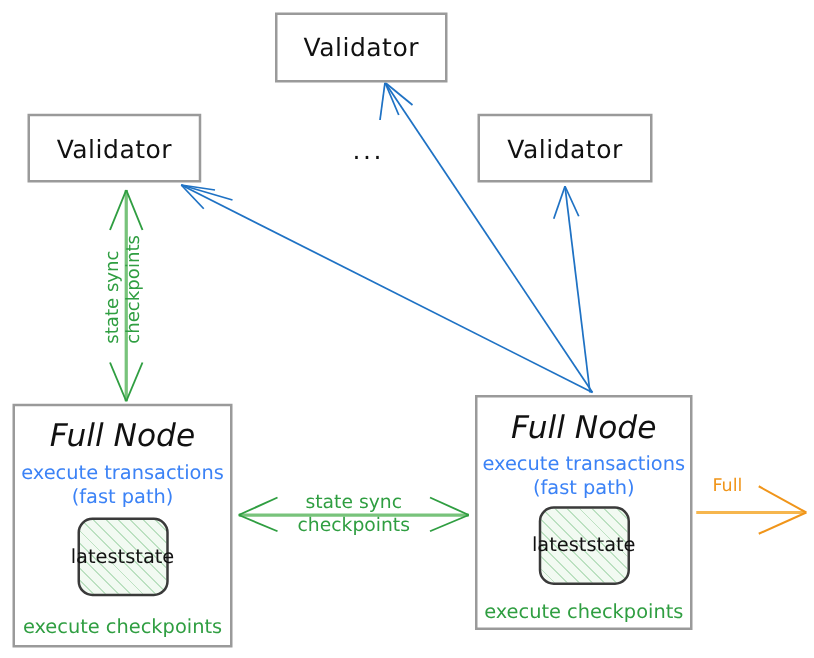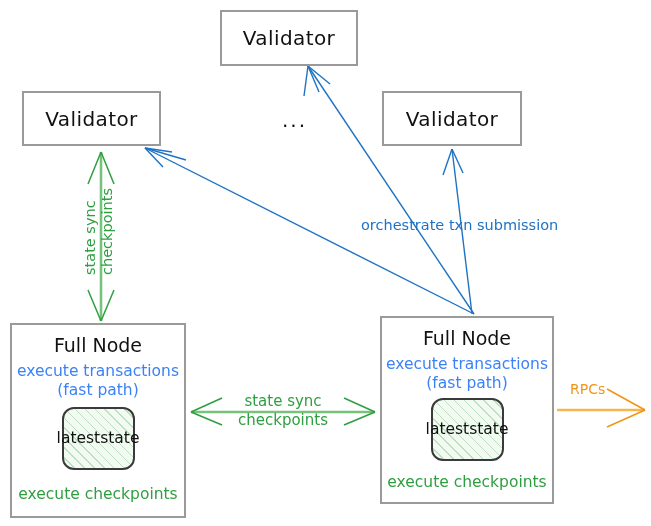--- a/index.html
+++ b/index.html
@@ -5,21 +5,21 @@
   html,body{margin:0;padding:0;background:#ffffff;}
   body{width:651px;height:526px;position:relative;overflow:hidden;
        font-family:"DejaVu Sans","Liberation Sans",sans-serif;}
   #canvas{position:absolute;inset:0;width:532px;height:526px;}
   svg.layer{position:absolute;left:0;top:0;width:651px;height:526px;overflow:visible;}
   .node-box{position:absolute;box-sizing:border-box;background:#ffffff;
             border:2px solid #9a9a9a;}
   .validator-box{display:flex;align-items:center;justify-content:center;}
   .validator-label{font-size:20px;color:#111111;letter-spacing:.4px;}
   .fullnode-box{display:flex;flex-direction:column;align-items:center;}
-  .fn-title{font-size:19px;color:#111111;margin-top:9px;}
+  .fn-title{font-size:25px;color:#111111;margin-top:9px;font-style:italic;}
   .fn-blue{font-size:15.5px;color:#3b82f6;text-align:center;line-height:1.22;margin-top:6px;}
   .fn-green{font-size:15.5px;color:#2f9e41;text-align:center;}
   .state-box{box-sizing:border-box;border:2px solid #3a3a3a;border-radius:12px;
              background:#f2faf2;display:flex;
              align-items:center;justify-content:center;
              background-image:repeating-linear-gradient(45deg,
                rgba(47,158,65,.28) 0 1px, rgba(0,0,0,0) 1px 7px);}
   .state-line{font-size:15.5px;color:#111111;line-height:1.2;}
   .ellipsis{position:absolute;font-size:20px;color:#111;letter-spacing:2px;}
   .lbl{position:absolute;white-space:nowrap;}
@@ -93,21 +93,20 @@
     <span class="validator-label">Validator</span>
   </div>
 
   <div class="ellipsis" style="left:282px;top:108px;">...</div>
 
   <div class="vert-wrap" style="left:82px;top:188px;">
     <span class="vert-txt">state sync</span>
     <span class="vert-txt">checkpoints</span>
   </div>
 
-  <div class="lbl lbl-blue" style="left:361px;top:217px;">orchestrate txn submission</div>
 
   <div class="node-box fullnode-box" style="left:10px;top:323px;width:176px;height:195px;">
     <div class="fn-title">Full Node</div>
     <div class="fn-blue">
       <div>execute transactions</div>
       <div>(fast path)</div>
     </div>
     <div class="state-box" style="width:73px;height:63px;margin-top:7px;">
       <div class="state-line">latest</div>
       <div class="state-line">state</div>
@@ -126,15 +125,15 @@
       <div class="state-line">state</div>
     </div>
     <div class="fn-green" style="margin-top:12px;">execute checkpoints</div>
   </div>
 
   <div class="mid-lbl" style="left:222px;top:392px;width:122px;">
     <div>state sync</div>
     <div>checkpoints</div>
   </div>
 
-  <div class="lbl lbl-orange" style="left:570px;top:381px;">RPCs</div>
+  <div class="lbl lbl-orange" style="left:570px;top:381px;">Full</div>
 
 </div>
 
 </body></html>

